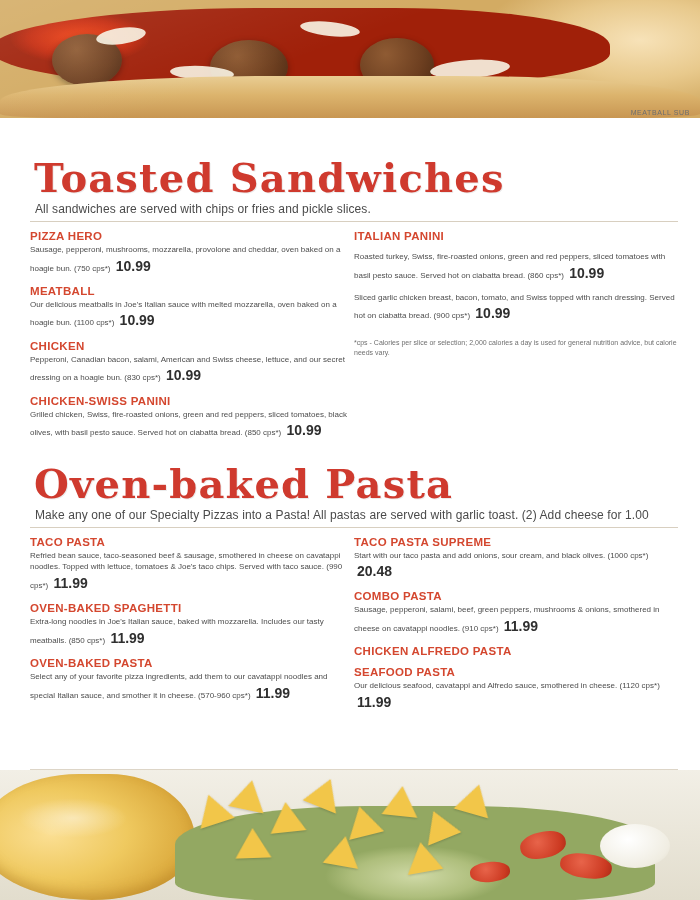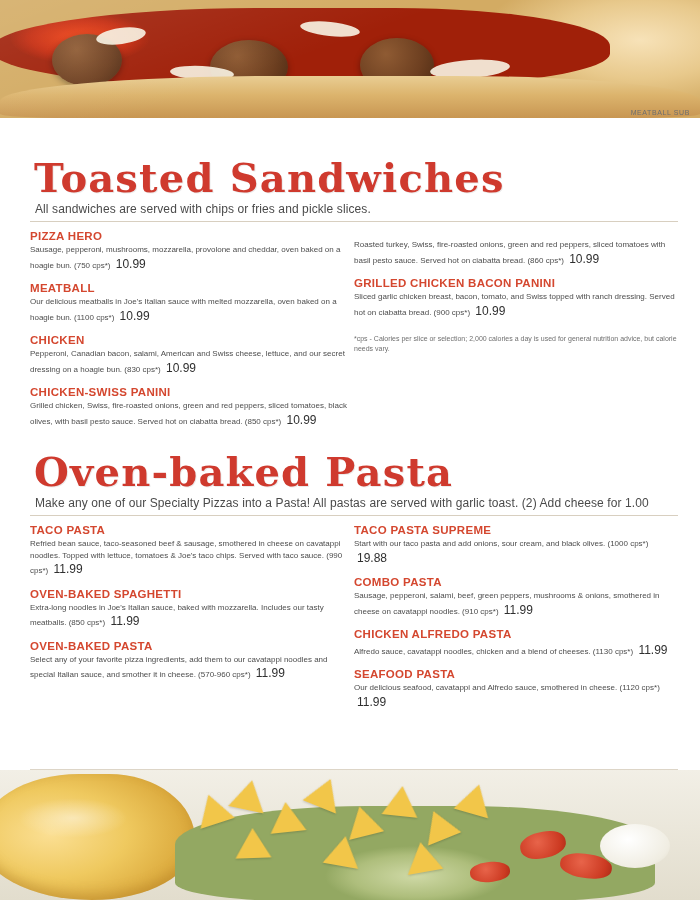--- a/index.html
+++ b/index.html
@@ -108,23 +108,23 @@
     font-size:11.5px;
     letter-spacing:.3px;
     margin-bottom:2px;
   }
   .item-desc {
     font-size:8px;
     line-height:1.45;
     color:#4d4d4d;
   }
   .price {
-    font-weight:normal;
+    font-weight:bold;
     color:#2f2f2f;
-    font-size:12px;
+    font-size:14px;
     margin-left:3px;
     text-align:center;
   }
   .footnote {
     font-size:7px;
     color:#6f6f6f;
     line-height:1.5;
     margin-top:14px;
   }
 
@@ -253,31 +253,31 @@
             <span>Grilled chicken, Swiss, fire-roasted onions, green and red peppers, sliced tomatoes, black olives, with basil pesto sauce. Served hot on ciabatta bread. (850 cps*)</span>
             <span class="price">10.99</span>
           </div>
         </div>
 
       </div>
 
       <div class="col">
 
         <div class="item">
+          <div class="item-name">ITALIAN PANINI</div>
         </div>
 
         <div class="item">
           <div class="item-desc">
             <span>Roasted turkey, Swiss, fire-roasted onions, green and red peppers, sliced tomatoes with basil pesto sauce. Served hot on ciabatta bread. (860 cps*)</span>
             <span class="price">10.99</span>
           </div>
         </div>
 
         <div class="item">
-          <div class="item-name">GRILLED CHICKEN BACON PANINI</div>
           <div class="item-desc">
             <span>Sliced garlic chicken breast, bacon, tomato, and Swiss topped with ranch dressing. Served hot on ciabatta bread. (900 cps*)</span>
             <span class="price">10.99</span>
           </div>
         </div>
 
         <div class="footnote">*cps - Calories per slice or selection;  2,000 calories a day is used for general nutrition advice, but calorie needs vary.</div>
 
       </div>
     </div>
@@ -316,38 +316,34 @@
         </div>
 
       </div>
 
       <div class="col">
 
         <div class="item">
           <div class="item-name">TACO PASTA SUPREME</div>
           <div class="item-desc">
             <span>Start with our taco pasta and add onions, sour cream, and black olives. (1000 cps*)</span>
-            <span class="price">19.88</span>
+            <span class="price">20.48</span>
           </div>
         </div>
 
         <div class="item">
           <div class="item-name">COMBO PASTA</div>
           <div class="item-desc">
             <span>Sausage, pepperoni, salami, beef, green peppers, mushrooms &amp; onions, smothered in cheese on cavatappi noodles. (910 cps*)</span>
             <span class="price">11.99</span>
           </div>
         </div>
 
         <div class="item">
           <div class="item-name">CHICKEN ALFREDO PASTA</div>
-          <div class="item-desc">
-            <span>Alfredo sauce, cavatappi noodles, chicken and a blend of cheeses. (1130 cps*)</span>
-            <span class="price">11.99</span>
-          </div>
         </div>
 
         <div class="item">
           <div class="item-name">SEAFOOD PASTA</div>
           <div class="item-desc">
             <span>Our delicious seafood, cavatappi and Alfredo sauce, smothered in cheese.  (1120 cps*)</span>
             <span class="price">11.99</span>
           </div>
         </div>
 

